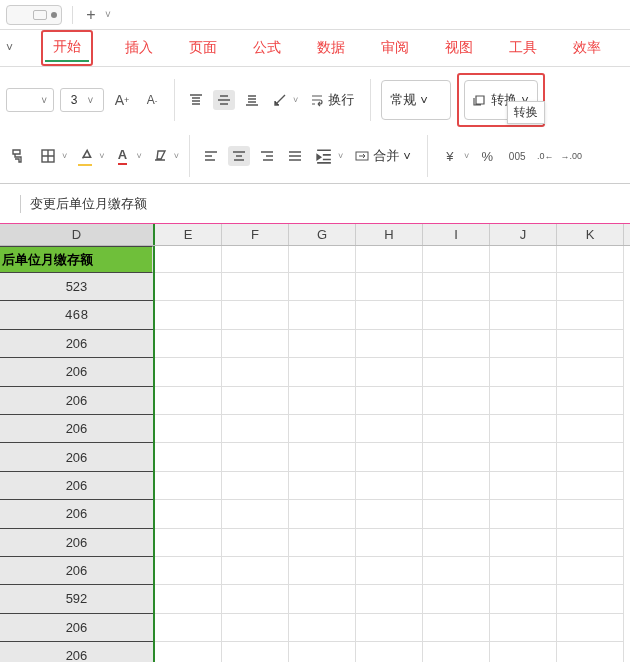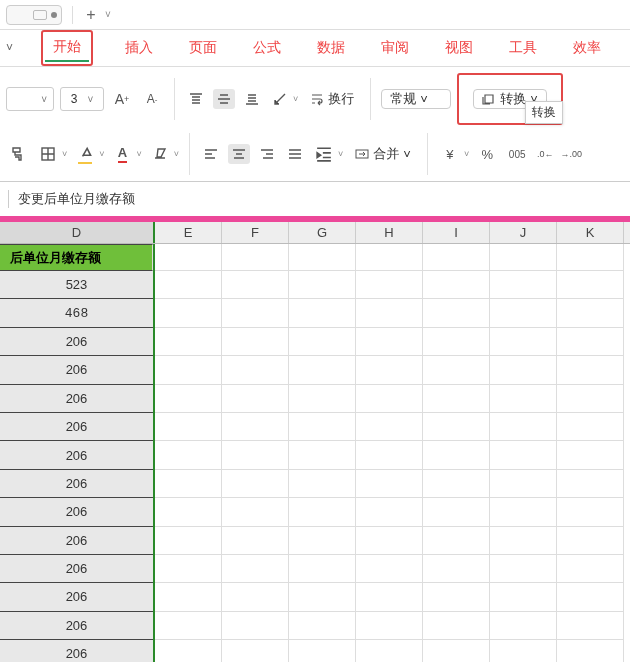--- a/index.html
+++ b/index.html
@@ -29,33 +29,33 @@
 .sel .chev { color: #777; font-size: 10px; margin-left: 4px; }
 .fontname { width: 48px; }
 .fontsize { width: 44px; justify-content: center; gap: 6px; }
 
 .ic-btn { width: 24px; height: 22px; display: flex; align-items: center; justify-content: center; color: #555; border-radius: 3px; font-size: 13px; }
 .ic-btn.small { width: 20px; }
 .ic-btn svg { width: 16px; height: 16px; stroke: #555; fill: none; stroke-width: 1.4; }
 .drop { font-size: 9px; color: #888; margin-left: -4px; }
 
 .txtbtn { height: 24px; display: flex; align-items: center; gap: 4px; padding: 0 6px; border-radius: 3px; font-size: 13px; }
-.group-box { height: 20px; border: 1px solid #ccc; border-radius: 4px; display: flex; align-items: center; padding: 0 8px; gap: 4px; font-size: 13px; }
-.highlight-box { border: 2px solid #e24848; border-radius: 3px; padding: 14px; display: inline-flex; position: relative; align-items: flex-end; }
+.group-box { height: 40px; border: 1px solid #ccc; border-radius: 4px; display: flex; align-items: center; padding: 0 8px; gap: 4px; font-size: 13px; }
+.highlight-box { border: 2px solid #e24848; border-radius: 3px; padding: 5px; display: inline-flex; position: relative; align-items: flex-end; }
 .tooltip { position: absolute; top: 26px; right: -2px; background: #fff; border: 1px solid #ccc; padding: 2px 6px; font-size: 12px; white-space: nowrap; box-shadow: 0 1px 3px rgba(0,0,0,.15); }
 
 .align-btn { width: 22px; height: 20px; display: flex; align-items: center; justify-content: center; }
 .align-btn svg { width: 14px; height: 14px; stroke: #555; stroke-width: 1.4; }
 .align-btn.active { background: #e6e6e6; border-radius: 3px; }
 
 .underbar-red { border-bottom: 2px solid #d33; padding-bottom: 1px; }
 .underbar-yellow { border-bottom: 2px solid #f5c542; padding-bottom: 1px; display: inline-block; width: 14px; }
 
 
-.formula-bar { height: 40px; border-bottom: 6px solid #ec4899; display: flex; align-items: center; padding: 0 8px; font-size: 13px; }
+.formula-bar { height: 40px; border-bottom: 1px solid #ec4899; display: flex; align-items: center; padding: 0 20px; font-size: 13px; }
 .formula-divider { width: 2px; height: 18px; border-left: 1px solid #ccc; margin-right: 8px; }
 
 
 .grid { position: relative; }
 .col-headers { display: flex; height: 22px; background: #eee; border-bottom: 1px solid #bbb; }
 .col-h { border-right: 1px solid #ccc; display: flex; align-items: center; justify-content: center; font-size: 13px; color: #444; }
 .col-h.selected { background: #d9d9d9; }
 .col-D { width: 155px; border-right: 2px solid #2a8a2a; }
 .col-E, .col-F, .col-G, .col-H, .col-I, .col-J { width: 67px; }
 .col-K { width: 67px; }
@@ -247,33 +247,34 @@
     <div class="col-h col-F">F</div>
     <div class="col-h col-G">G</div>
     <div class="col-h col-H">H</div>
     <div class="col-h col-I">I</div>
     <div class="col-h col-J">J</div>
     <div class="col-h col-K">K</div>
   </div>
 
   <div class="body">
     <div class="colD-body">
-      <div class="cell header-cell" style="height:27px;width:100%;justify-content:flex-start;padding-left:10px;">后单位月缴存额</div>
+      <div class="cell header-cell" style="height:27px;width:100%;justify-content:flex-start;padding-left:2px;">后单位月缴存额</div>
       <div id="colD-rows">
           <div class="cell data-cell" style="height: 28.4px; width: 100%; text-align: center;">523</div>
           <div class="cell data-cell" style="height: 28.4px; width: 100%; font-family: Liberation Mono, monospace;">468</div>
           <div class="cell data-cell" style="height: 28.4px; width: 100%;">206</div>
           <div class="cell data-cell" style="height: 28.4px; width: 100%;">206</div>
           <div class="cell data-cell" style="height: 28.4px; width: 100%;">206</div>
           <div class="cell data-cell" style="height: 28.4px; width: 100%;">206</div>
           <div class="cell data-cell" style="height: 28.4px; width: 100%;">206</div>
           <div class="cell data-cell" style="height: 28.4px; width: 100%;">206</div>
           <div class="cell data-cell" style="height: 28.4px; width: 100%;">206</div>
           <div class="cell data-cell" style="height: 28.4px; width: 100%;">206</div>
           <div class="cell data-cell" style="height: 28.4px; width: 100%;">206</div>
+          <div class="cell data-cell" style="height: 28.4px; width: 100%;">592</div>
           <div class="cell data-cell" style="height: 28.4px; width: 100%;">206</div>
           <div class="cell data-cell" style="height: 28.4px; width: 100%;">206</div>
           <div class="cell data-cell" style="height: 28.4px; width: 100%;">206</div>
         </div>
     </div>
     <div class="rest-body" id="rest-rows">
         <div class="cell-row" style="height: 27px;">
           <div class="cell rest-cell"></div>
           <div class="cell rest-cell"></div>
           <div class="cell rest-cell"></div>

